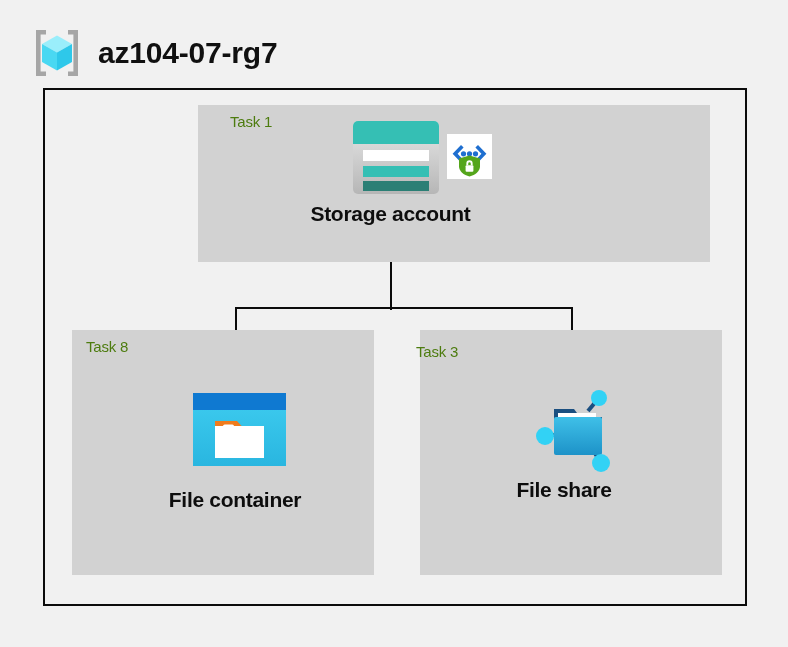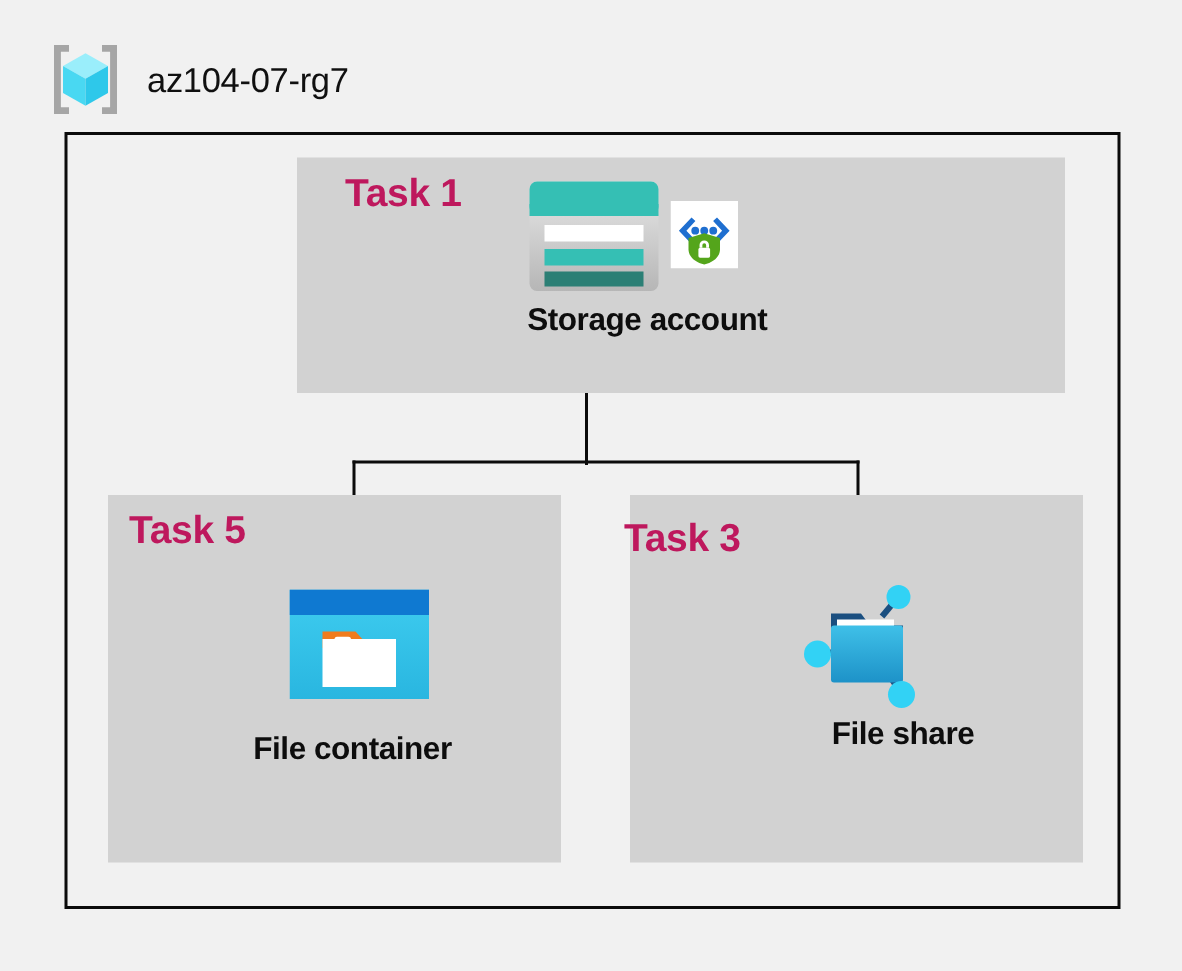--- a/index.html
+++ b/index.html
@@ -23,22 +23,22 @@
     height: 54px;
     display: flex;
     align-items: center;
   }
   #rg-icon {
     width: 54px;
     height: 52px;
     flex: 0 0 auto;
   }
   #rg-title {
-    font-size: 23px;
-    font-weight: normal;
+    font-size: 30px;
+    font-weight: bold;
     color: #101010;
     letter-spacing: -0.2px;
     margin-left: 14px;
     white-space: nowrap;
   }
 
   
   #rg-box {
     position: absolute;
     left: 43px;
@@ -55,42 +55,42 @@
     position: absolute;
     background: #d2d2d2;
     box-sizing: border-box;
   }
   #panel-task1 { left: 198px; top: 105px; width: 512px; height: 157px; }
   #panel-task5 { left:  72px; top: 330px; width: 302px; height: 245px; }
   #panel-task3 { left: 420px; top: 330px; width: 302px; height: 245px; }
 
   .task-label {
     position: absolute;
-    font-size: 26px;
-    font-weight: bold;
-    color: #be185d;
+    font-size: 15px;
+    font-weight: normal;
+    color: #4d7c0f;
     white-space: nowrap;
     letter-spacing: -0.2px;
   }
   #label-task1 { left: 230px; top: 113px; }
   #label-task5 { left:  86px; top: 338px; }
   #label-task3 { left: 416px; top: 343px; }
 
   .res-label {
     position: absolute;
     font-size: 21px;
     font-weight: bold;
     color: #0d0d0d;
     white-space: nowrap;
     text-align: center;
     letter-spacing: -0.3px;
   }
-  #label-storage { left: 198px; top: 202px; width: 385px; padding-left: 41px; }
+  #label-storage { left: 198px; top: 202px; width: 385px; }
   #label-blob    { left:  85px; top: 488px; width: 300px; }
-  #label-share   { left: 454px; top: 478px; width: 296px; }
+  #label-share   { left: 416px; top: 478px; width: 296px; }
 
   
   .icon-wrap { position: absolute; }
   #icon-storage   { left: 352px; top: 120px; width: 88px; height: 75px; }
   #icon-endpoint  { left: 447px; top: 134px; width: 45px; height: 45px; }
   #icon-blob      { left: 193px; top: 393px; width: 93px; height: 73px; }
   #icon-fileshare { left: 530px; top: 387px; width: 94px; height: 88px; }
 
   
   .conn {
@@ -170,21 +170,21 @@
     <rect x="18.6" y="31.2" width="7.8" height="6.6" rx="1.1" ry="1.1" fill="#ffffff"></rect>
 
     <path d="M20.3 31.2 L20.3 29.4 A2.2 2.2 0 0 1 24.7 29.4 L24.7 31.2" fill="none" stroke="#ffffff" stroke-width="1.9"></path>
   </svg>
 </div>
 
 <div class="res-label" id="label-storage">Storage account</div>
 
 <div class="task-panel" id="panel-task5"></div>
 
-<div class="task-label" id="label-task5">Task 5</div>
+<div class="task-label" id="label-task5">Task 8</div>
 
 <div class="icon-wrap" id="icon-blob">
   <svg viewBox="0 0 93 73" width="93" height="73" aria-hidden="true">
     <defs>
       <linearGradient id="blobBody" x1="0" y1="0" x2="0" y2="1">
         <stop offset="0" stop-color="#3fcdf0"></stop>
         <stop offset="1" stop-color="#29b6e0"></stop>
       </linearGradient>
     </defs>
 

